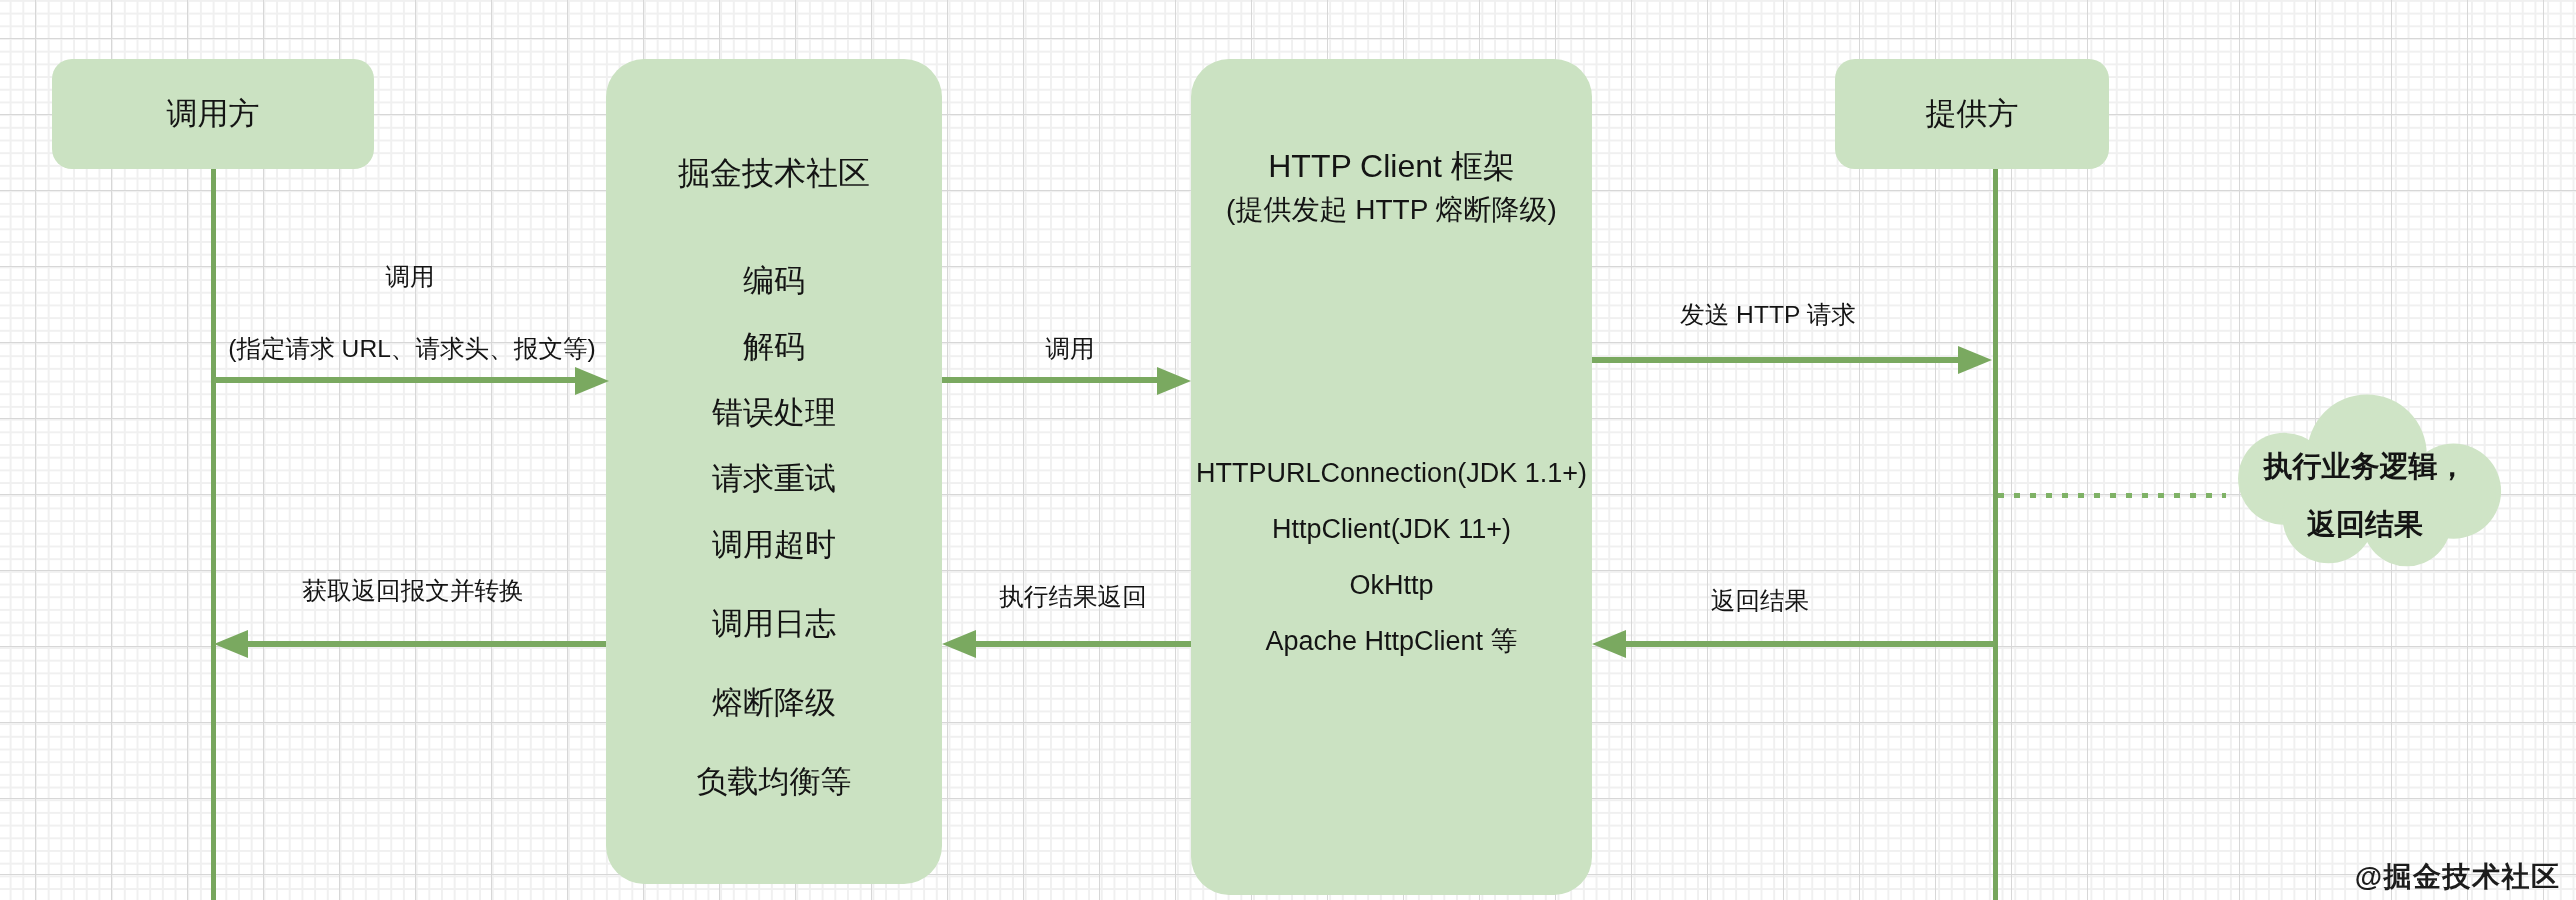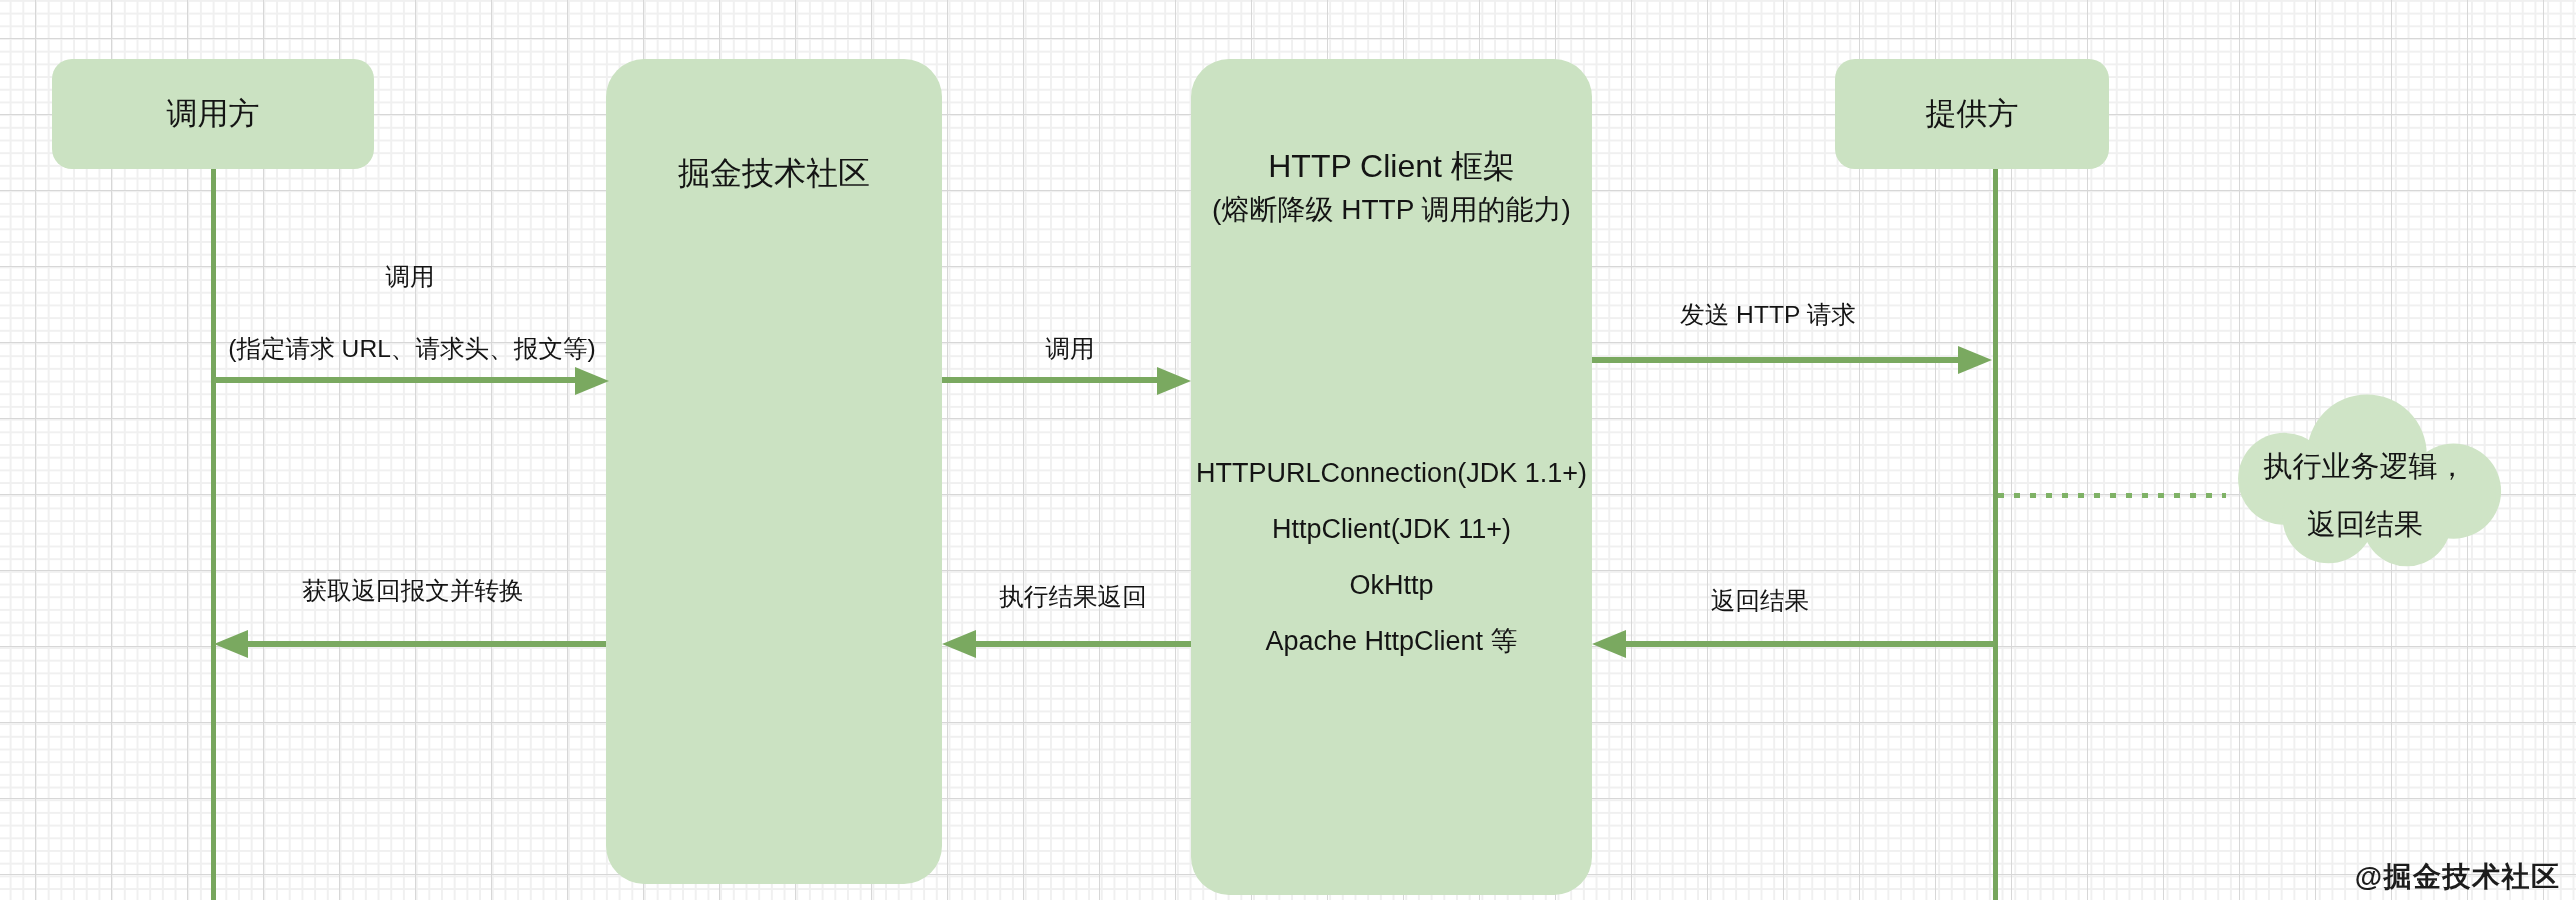--- a/index.html
+++ b/index.html
@@ -63,46 +63,56 @@
     position: absolute; transform: translateX(-50%);
     font-size: 24.6px; font-weight: 500; white-space: nowrap; line-height: 29px;
   }
   .dotted-line {
     position: absolute; height: 5.4px;
     background-image: repeating-linear-gradient(90deg, #7fb266 0 6.1px, transparent 6.1px 16px);
   }
   #cloud-wrap { position: absolute; left: 2213px; top: 393px; width: 304px; height: 184px; }
   #cloud-text {
     position: absolute; left: 2213px; top: 437px; width: 304px;
-    text-align: center; font-size: 29px; font-weight: 400; line-height: 58px;
+    text-align: center; font-size: 29px; font-weight: 700; line-height: 58px;
   }
   #watermark {
     position: absolute; right: 15.4px; top: 858px;
     font-size: 28px; font-weight: 700; color: #1c1c1c; letter-spacing: 1.5px;
   }
 </style>
 </head>
 <body>
 
 <div id="canvas">
 
   <div class="lifeline" id="caller-lifeline"></div>
   <div class="lifeline" id="provider-lifeline"></div>
 
   <div class="node small" id="caller-node">
     <span>调用方</span>
   </div>
 
   <div class="node tall" id="ops-node">
     <div class="node-title" style="top:96px;">掘金技术社区</div>
+    <div class="item-list" id="ops-list">
+      <div class="item">编码</div>
+      <div class="item">解码</div>
+      <div class="item">错误处理</div>
+      <div class="item">请求重试</div>
+      <div class="item">调用超时</div>
+      <div class="item gap-lg">调用日志</div>
+      <div class="item gap-lg">熔断降级</div>
+      <div class="item gap-lg">负载均衡等</div>
+    </div>
   </div>
 
   <div class="node tall" id="client-node">
     <div class="node-title" style="top:89px;">HTTP Client 框架</div>
-    <div class="node-subtitle" style="top:132px;">(熔断降级 HTTP 调用的能力)</div>
+    <div class="node-subtitle" style="top:132px;">(提供发起 HTTP 熔断降级)</div>
     <div class="item-list" id="client-list">
       <div class="item">HTTPURLConnection(JDK 1.1+)</div>
       <div class="item">HttpClient(JDK 11+)</div>
       <div class="item">OkHttp</div>
       <div class="item">Apache HttpClient 等</div>
     </div>
   </div>
 
   <div class="node small" id="provider-node">
     <span>提供方</span>

